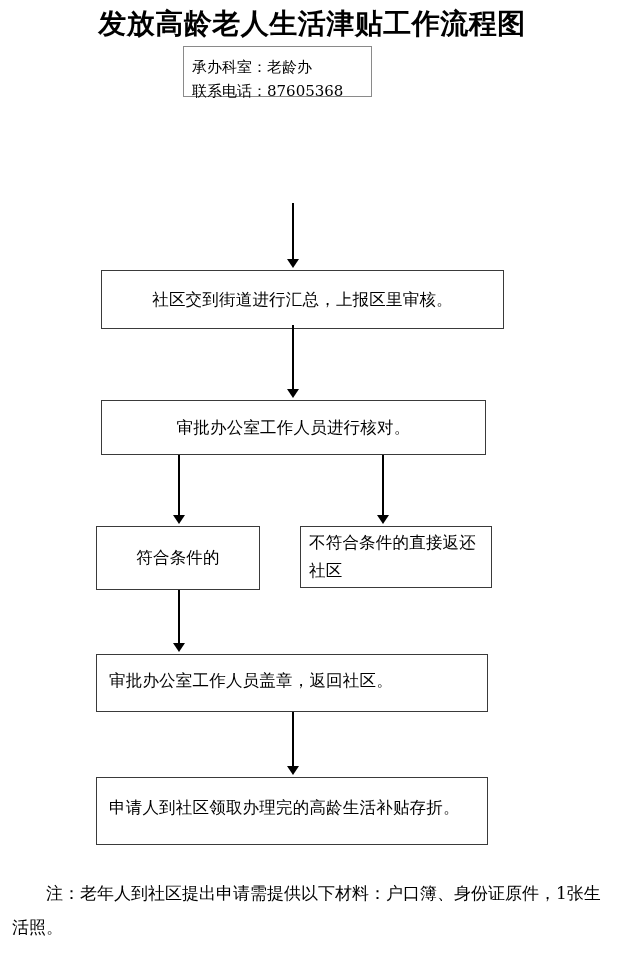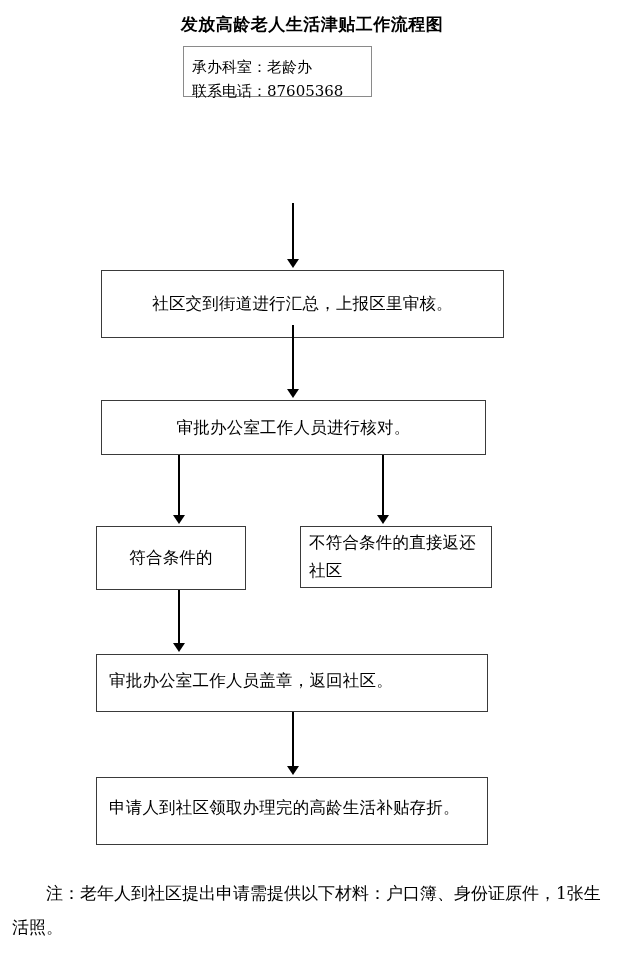--- a/index.html
+++ b/index.html
@@ -21,21 +21,21 @@
 
   
   .title {
     position: absolute;
     left: 0;
     top: 8px;
     width: 624px;
     text-align: center;
     font-family: "DejaVu Serif", "Liberation Serif", serif;
     font-weight: bold;
-    font-size: 17px;
+    font-size: 28px;
     letter-spacing: 0.5px;
     line-height: 32px;
     white-space: nowrap;
   }
 
   
   .info-box {
     position: absolute;
     left: 183px;
     top: 46px;
@@ -110,38 +110,38 @@
 
   <div class="info-box">
     <div class="info-line">承办科室：老龄办</div>
     <div class="info-line">联系电话：87605368</div>
   </div>
 
 
   <div class="conn" style="left:292px; top:203px; height:58px;"></div>
   <div class="arrowhead" style="left:287px; top:259px;"></div>
 
-  <div class="fbox center" style="left:101px; top:270px; width:403px; height:68px;">
+  <div class="fbox center" style="left:101px; top:270px; width:403px; height:59px;">
     <div class="txt">社区交到街道进行汇总，上报区里审核。</div>
   </div>
 
   <div class="conn" style="left:292px; top:325px; height:66px;"></div>
   <div class="arrowhead" style="left:287px; top:389px;"></div>
 
   <div class="fbox center" style="left:101px; top:400px; width:385px; height:55px;">
     <div class="txt">审批办公室工作人员进行核对。</div>
   </div>
 
   <div class="conn" style="left:178px; top:455px; height:62px;"></div>
   <div class="arrowhead" style="left:173px; top:515px;"></div>
 
   <div class="conn" style="left:382px; top:455px; height:62px;"></div>
   <div class="arrowhead" style="left:377px; top:515px;"></div>
 
-  <div class="fbox center" style="left:96px; top:526px; width:150px; height:64px;">
+  <div class="fbox center" style="left:96px; top:526px; width:164px; height:64px;">
     <div class="txt">符合条件的</div>
   </div>
 
   <div class="fbox pad" style="left:300px; top:526px; width:192px; height:62px; padding:2px 6px 0 8px;">
     <div class="txt">不符合条件的直接返还社区</div>
   </div>
 
   <div class="conn" style="left:178px; top:590px; height:54px;"></div>
   <div class="arrowhead" style="left:173px; top:643px;"></div>
 

